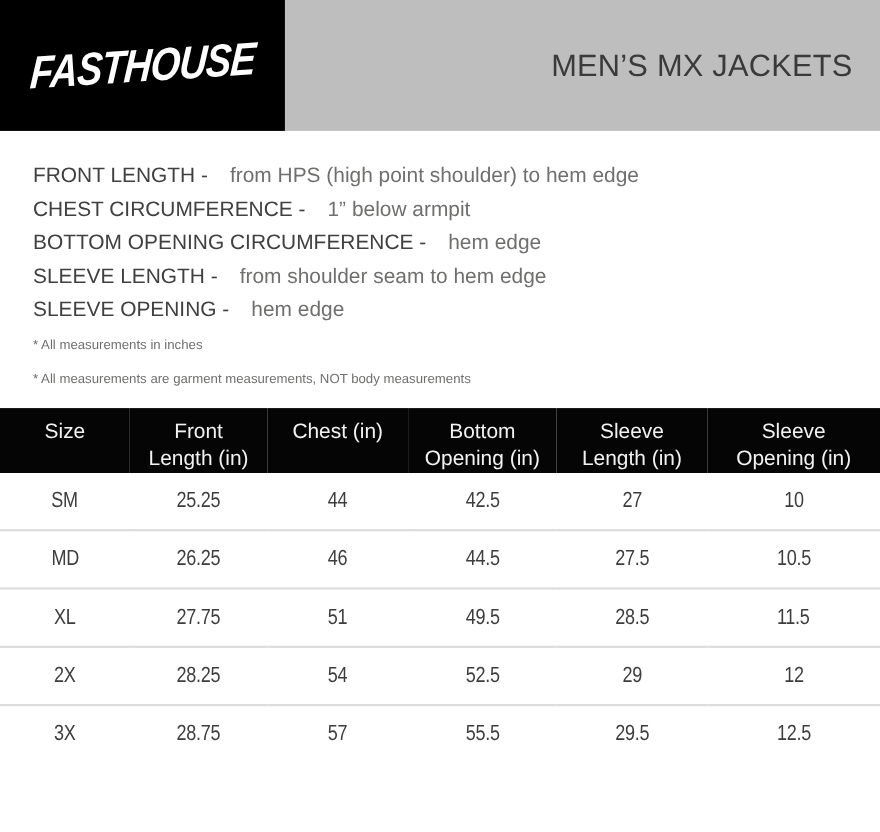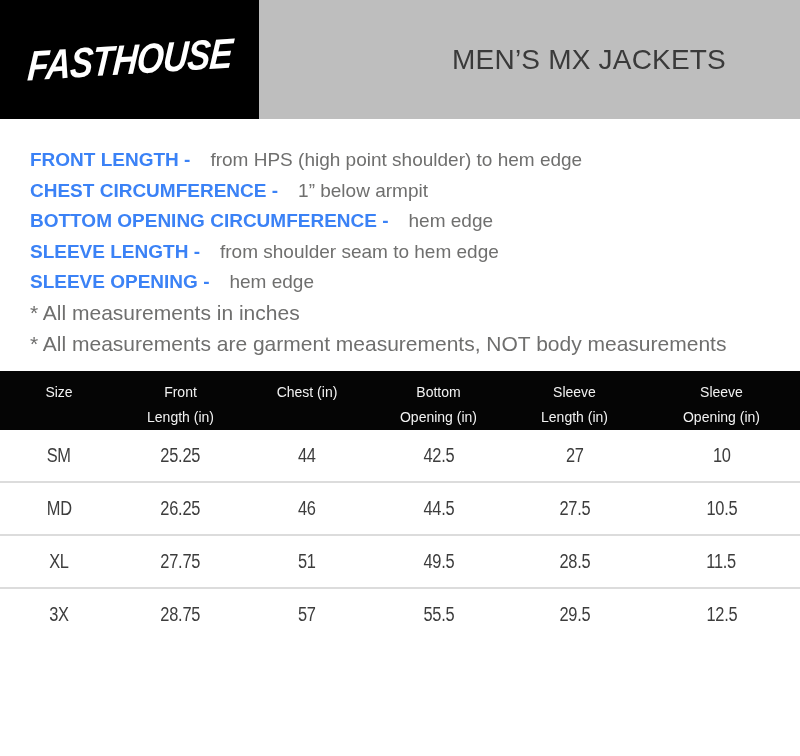--- a/index.html
+++ b/index.html
@@ -21,39 +21,39 @@
     color: #ffffff;
     font-size: 42px;
     font-weight: 700;
     font-style: italic;
     white-space: nowrap;
     letter-spacing: -1px;
     transform: scaleX(0.82) skewX(-8deg) rotate(-3deg);
   }
   .banner-title-area {
     flex: 1; display: flex; align-items: center; justify-content: flex-end;
-    padding-right: 74px;
+    padding-right: 25px;
   }
   .page-title { font-size: 28px; color: #3a3a3a; letter-spacing: 0.2px; }
 
   
   .definitions { padding: 26px 0 0 30px; }
   .def-line { font-size: 19px; line-height: 30.6px; color: #6f6f6e; white-space: nowrap; }
-  .def-label { color: #3b82f6; font-weight: 700; text-align: right; }
+  .def-label { color: #404040; font-weight: 400; text-align: right; }
   .def-desc  { margin-left: 20px; }
-  .note-line { font-size: 21px; line-height: 30.6px; color: #6f6f6e; white-space: nowrap; }
+  .note-line { font-size: 12px; line-height: 30.6px; color: #6f6f6e; white-space: nowrap; }
 
   
   table.size-chart {
     width: 800px; border-collapse: collapse; table-layout: fixed;
     margin-top: 12px;
   }
   table.size-chart thead th {
     background: #050505; color: #f2f2f2;
-    font-weight: 400; font-size: 14px; line-height: 25px;
+    font-weight: 400; font-size: 19px; line-height: 25px;
     vertical-align: top; text-align: center;
     height: 59px; padding: 9px 0 0 0; box-sizing: border-box;
   }
   .hline { display: block; }
   .hline:empty { display: none; }
   table.size-chart tbody td {
     height: 51px; padding: 0; text-align: center; vertical-align: middle;
     font-size: 20px; color: #3d3d3d;
   }
   table.size-chart tbody tr:not(:last-child) td { border-bottom: 2px solid #dcdcdc; }
@@ -148,20 +148,28 @@
     </tr>
     <tr>
       <td><span class="cond">XL</span></td>
       <td><span class="cond">27.75</span></td>
       <td><span class="cond">51</span></td>
       <td><span class="cond">49.5</span></td>
       <td><span class="cond">28.5</span></td>
       <td class="last"><span class="cond">11.5</span></td>
     </tr>
     <tr>
+      <td><span class="cond">2X</span></td>
+      <td><span class="cond">28.25</span></td>
+      <td><span class="cond">54</span></td>
+      <td><span class="cond">52.5</span></td>
+      <td><span class="cond">29</span></td>
+      <td class="last"><span class="cond">12</span></td>
+    </tr>
+    <tr>
       <td><span class="cond">3X</span></td>
       <td><span class="cond">28.75</span></td>
       <td><span class="cond">57</span></td>
       <td><span class="cond">55.5</span></td>
       <td><span class="cond">29.5</span></td>
       <td class="last"><span class="cond">12.5</span></td>
     </tr>
   </tbody>
 </table>
 

